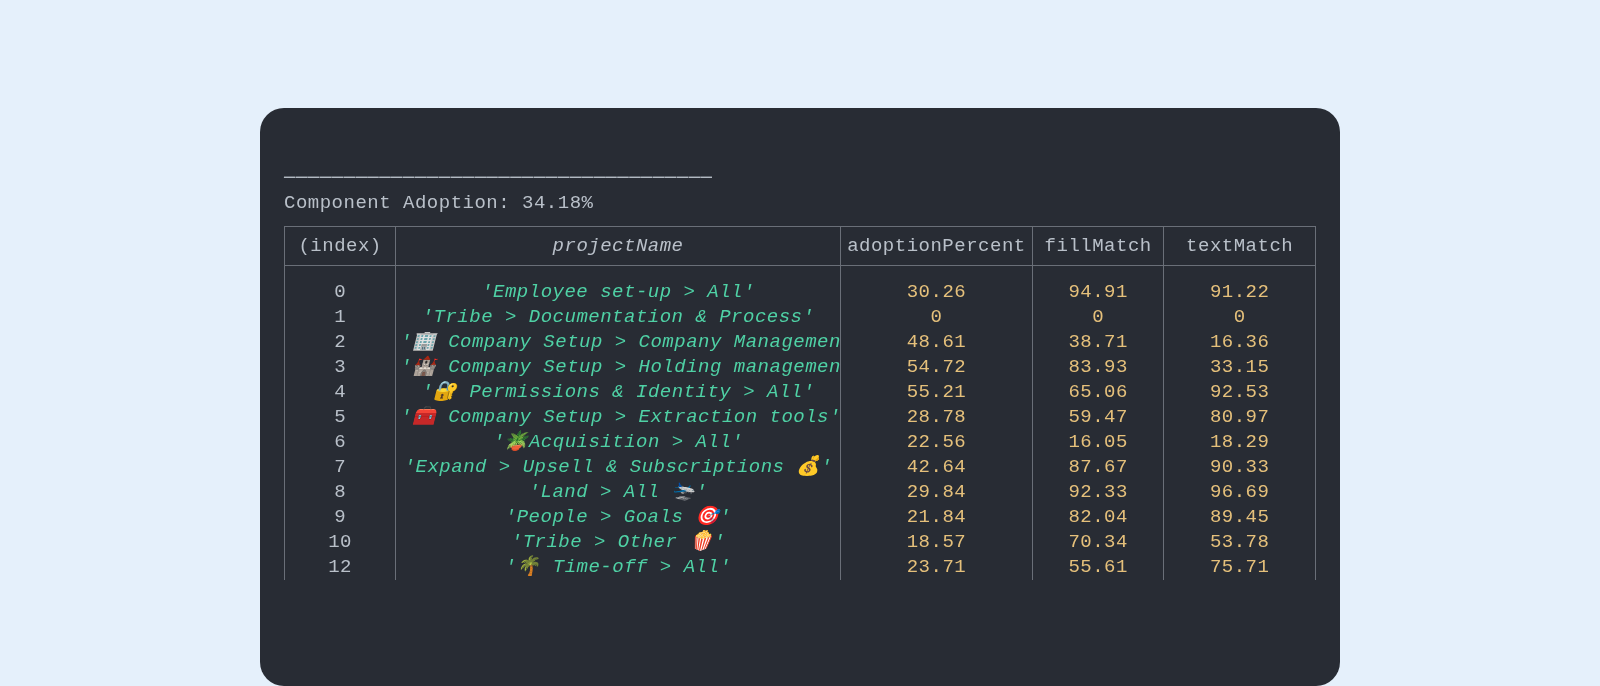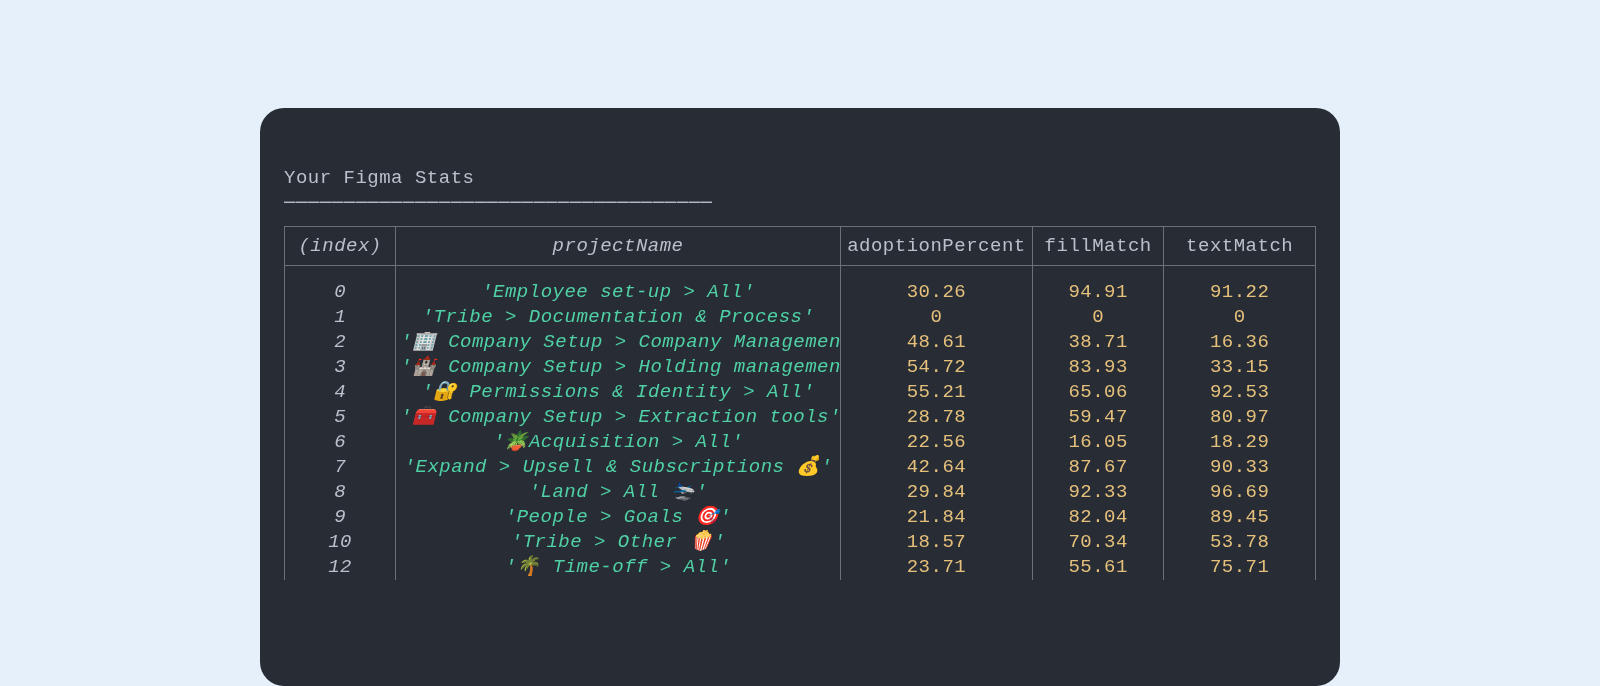--- a/index.html
+++ b/index.html
@@ -59,38 +59,38 @@
       border-left: 1px solid #6a6f78;
       border-right: 1px solid #6a6f78;
       padding: 0 4px;
       font-size: 19px;
       line-height: 25px;
       text-align: center;
       letter-spacing: 0.5px;
       white-space: nowrap;
       overflow: hidden;
     }
-    .col-index { width: 110px; font-style: italic; }
+    .col-index { width: 110px; }
     .col-name { width: 440px; font-style: italic; }
     .col-adopt { width: 190px; }
     .col-fill { width: 130px; }
     .col-text { width: 150px; }
     .idx-val { color: #b9c0c9; }
     .name-val { color: #4fd1a5; }
     .num-val { color: #e5c07b; }
     .body-first-row td {
       padding-top: 14px;
     }
   </style>
 </head>
 <body>
 
 <div class="terminal">
-  <div class="line title">Your Figma Stats</div>
   <div class="line divider">────────────────────────────────────</div>
+  <div class="line stats"><span>Component Adoption: </span><span>34.18%</span></div>
 
   <table class="table">
     <thead>
       <tr>
         <th class="col-index">(index)</th>
         <th class="col-name">projectName</th>
         <th class="col-adopt">adoptionPercent</th>
         <th class="col-fill">fillMatch</th>
         <th class="col-text">textMatch</th>
       </tr>

